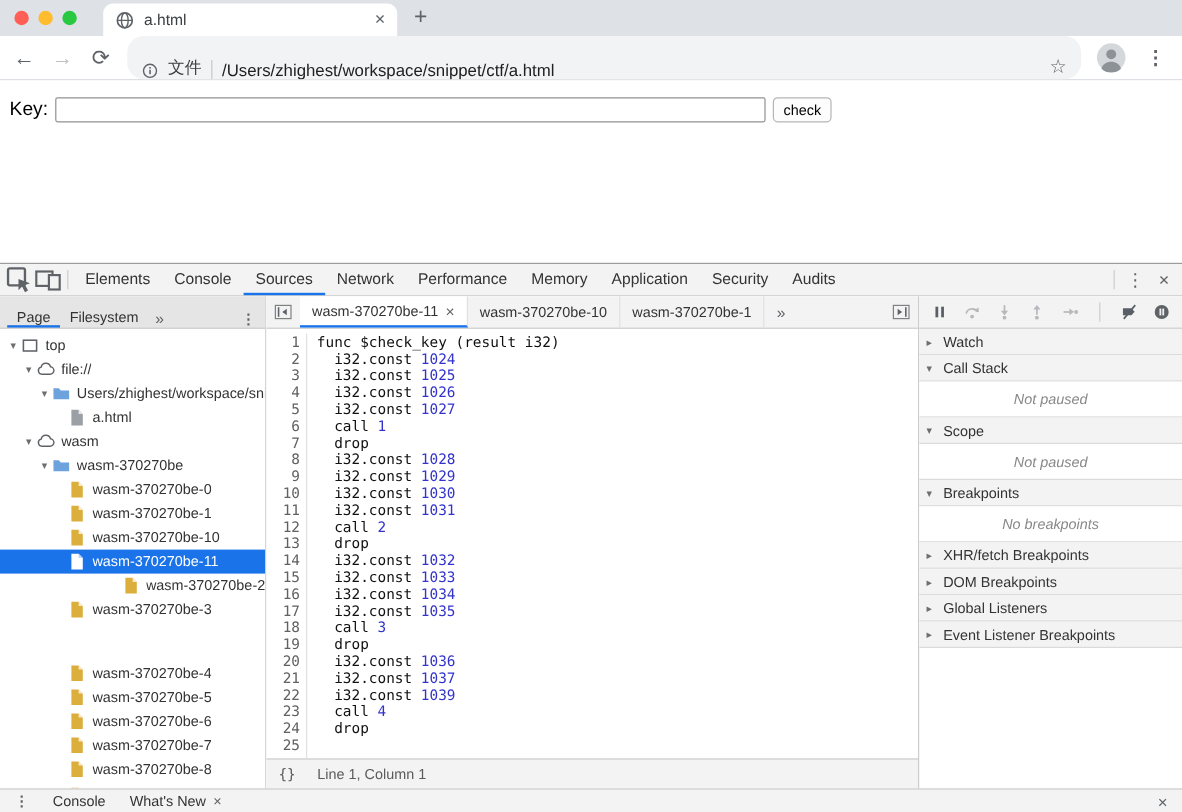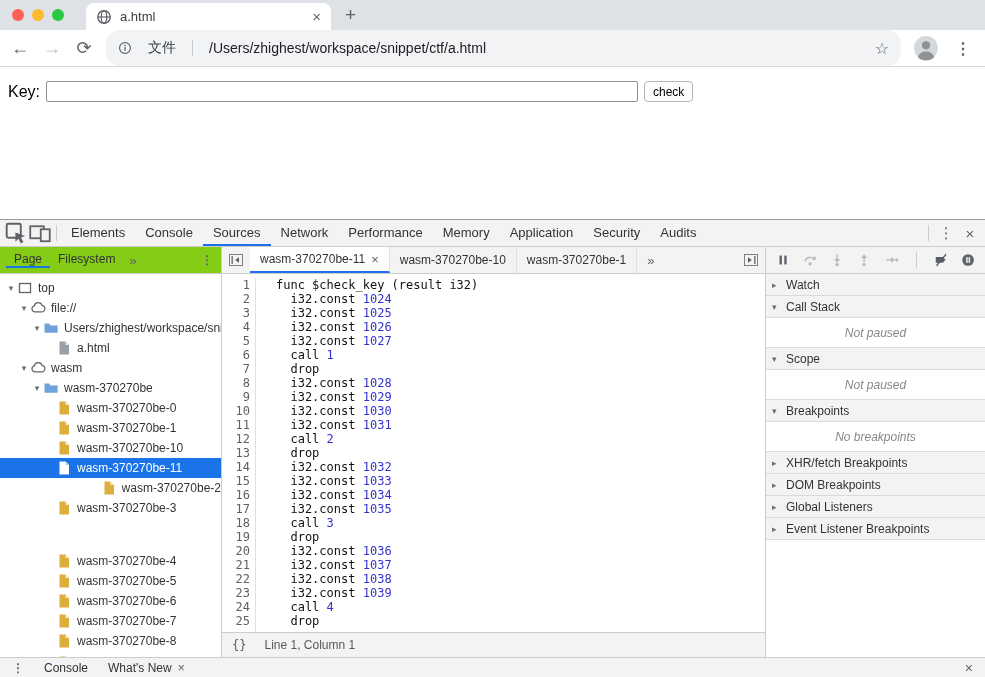--- a/index.html
+++ b/index.html
@@ -17,21 +17,21 @@
   .btab .title { font-size: 13px; color: #3c4043; flex: 1; }
   .btab .tab-close { color: #5f6368; font-size: 15px; cursor: default; }
   .newtab { font-size: 19px; color: #5f6368; padding: 0 14px 4px 14px; }
   .icon16 { width: 16px; height: 16px; flex: none; }
   .icon16 svg, .icon14 svg { display: block; width: 100%; height: 100%; }
   .icon14 { width: 14px; height: 14px; flex: none; }
 
   .toolbar { height: 37px; background: #fff; border-bottom: 1px solid #d4d7dc; display: flex; align-items: center; padding: 0 10px; gap: 12px; flex: none; }
   .navglyph { font-size: 18px; color: #5f6368; width: 20px; text-align: center; }
   .navglyph.disabled { color: #bdc1c6; }
-  .omnibox { flex: 1; height: 36px; background: #f1f3f4; border-radius: 14px; display: flex; align-items: center; padding: 0 12px; gap: 16px; min-width: 0; }
+  .omnibox { flex: 1; height: 36px; background: #f1f3f4; border-radius: 14px; display: flex; align-items: flex-end; padding: 0 12px; gap: 8px; min-width: 0; }
   .scheme-label { font-size: 14px; color: #3c4043; white-space: nowrap; }
   .omni-divider { width: 1px; height: 16px; background: #c6c9cc; }
   .url { font-size: 14px; color: #202124; flex: 1; white-space: nowrap; overflow: hidden; }
   .star { font-size: 16px; color: #5f6368; }
   .avatar { width: 26px; height: 26px; flex: none; }
   .kebab { font-size: 16px; color: #5f6368; padding: 0 4px; font-weight: bold; letter-spacing: 0; }
 
   
   .page { height: 152px; background: #fff; padding: 14px 8px 0 8px; display: flex; align-items: flex-start; gap: 6px; flex: none; }
   .key-label { font-size: 16px; color: #000; line-height: 21px; }
@@ -46,21 +46,21 @@
   .dt-tabs { display: flex; align-items: stretch; height: 100%; }
   .dt-tab { padding: 0 10px; display: flex; align-items: center; font-size: 13px; color: #333; border-bottom: 2px solid transparent; }
   .dt-tab.active { border-bottom-color: var(--accent, #1a73e8); }
   .dt-right { margin-left: auto; display: flex; align-items: center; gap: 2px; }
   .dt-close, .dt-kebab { color: #5f6368; font-size: 15px; width: 22px; text-align: center; }
 
   .dt-body { flex: 1; min-height: 0; display: flex; }
 
   
   .navigator { width: 222px; flex: none; border-right: 1px solid #ccc; display: flex; flex-direction: column; background: #fff; }
-  .nav-header { height: 27px; background: #84cc16; border-bottom: 1px solid #ccc; display: flex; align-items: center; padding-left: 6px; flex: none; }
+  .nav-header { height: 27px; background: #e5e5e5; border-bottom: 1px solid #ccc; display: flex; align-items: flex-end; padding-left: 6px; flex: none; }
   .nav-tab { padding: 0 8px; display: flex; align-items: center; border-bottom: 2px solid transparent; color: #333; }
   .nav-tab.active { border-bottom-color: var(--accent, #1a73e8); }
   .nav-more { display: flex; align-items: center; padding: 0 6px; color: #5f6368; font-size: 13px; }
   .nav-kebab { margin-left: auto; display: flex; align-items: center; padding: 0 8px; color: #5f6368; font-weight: bold; }
   .tree { flex: 1; overflow: hidden; padding-top: 4px; }
   .tree-row { height: 20px; display: flex; align-items: center; white-space: nowrap; color: #333; }
   .tree-row.selected { background: var(--selection, #1a73e8); color: #fff; }
   .expander { width: 12px; flex: none; text-align: center; font-size: 9px; color: #6e6e6e; }
   .tree-row.selected .expander { color: #fff; }
   .tree-icon { width: 16px; height: 16px; flex: none; margin-right: 5px; }
@@ -72,21 +72,21 @@
   .ed-tabbar { height: 27px; background: #f3f3f3; border-bottom: 1px solid #ccc; display: flex; align-items: stretch; flex: none; }
   .ed-navbtn { width: 28px; display: flex; align-items: center; justify-content: center; flex: none; }
   .ed-tab { padding: 0 10px; display: flex; align-items: center; gap: 6px; color: #333; border-right: 1px solid #e0e0e0; }
   .ed-tab.active { background: #fff; border-bottom: 2px solid var(--accent, #1a73e8); }
   .ed-tab .close { color: #5f6368; font-size: 13px; }
   .ed-more { display: flex; align-items: center; padding: 0 10px; color: #5f6368; font-size: 13px; }
   .ed-spacer { flex: 1; }
   .code-wrap { flex: 1; min-height: 0; display: flex; font-family: "DejaVu Sans Mono", monospace; font-size: 12px; line-height: 14px; padding-top: 4px; overflow: hidden; }
   .gutter { width: 34px; flex: none; border-right: 1px solid #e0e0e0; text-align: right; color: #616161; padding-right: 5px; }
   .gutter div { height: 14px; }
-  .code-col { flex: 1; padding-left: 8px; overflow: hidden; margin-left: 12px; }
+  .code-col { flex: 1; padding-left: 8px; overflow: hidden; }
   .code-line { height: 14px; white-space: pre; color: #111; }
   .code-line .num { color: var(--number, #3333cc); }
   .status-bar { height: 25px; background: #f3f3f3; border-top: 1px solid #ccc; display: flex; align-items: center; color: #5a5a5a; flex: none; }
   .fmt-btn { padding: 0 10px; font-family: "DejaVu Sans Mono", monospace; font-size: 12px; color: #5a5a5a; }
   .pos-text { padding-left: 8px; }
 
   
   .sidebar { width: 220px; flex: none; border-left: 1px solid #ccc; display: flex; flex-direction: column; background: #fff; }
   .sb-toolbar { height: 27px; background: #f3f3f3; border-bottom: 1px solid #ccc; display: flex; align-items: center; padding: 0 10px; gap: 13px; flex: none; }
   .sb-icon { width: 16px; height: 16px; }
@@ -455,21 +455,20 @@
             <div class="code-line"><span>  call </span><span class="num">2</span></div>
             <div class="code-line">  drop</div>
             <div class="code-line"><span>  i32.const </span><span class="num">1032</span></div>
             <div class="code-line"><span>  i32.const </span><span class="num">1033</span></div>
             <div class="code-line"><span>  i32.const </span><span class="num">1034</span></div>
             <div class="code-line"><span>  i32.const </span><span class="num">1035</span></div>
             <div class="code-line"><span>  call </span><span class="num">3</span></div>
             <div class="code-line">  drop</div>
             <div class="code-line"><span>  i32.const </span><span class="num">1036</span></div>
             <div class="code-line"><span>  i32.const </span><span class="num">1037</span></div>
-            <div class="code-line"><span>  i32.const </span><span class="num">1038</span></div>
             <div class="code-line"><span>  i32.const </span><span class="num">1039</span></div>
             <div class="code-line"><span>  call </span><span class="num">4</span></div>
             <div class="code-line">  drop</div>
           </div>
       </div>
       <div class="status-bar">
         <span class="fmt-btn">{}</span>
         <span class="pos-text">Line 1, Column 1</span>
       </div>
     </div>

